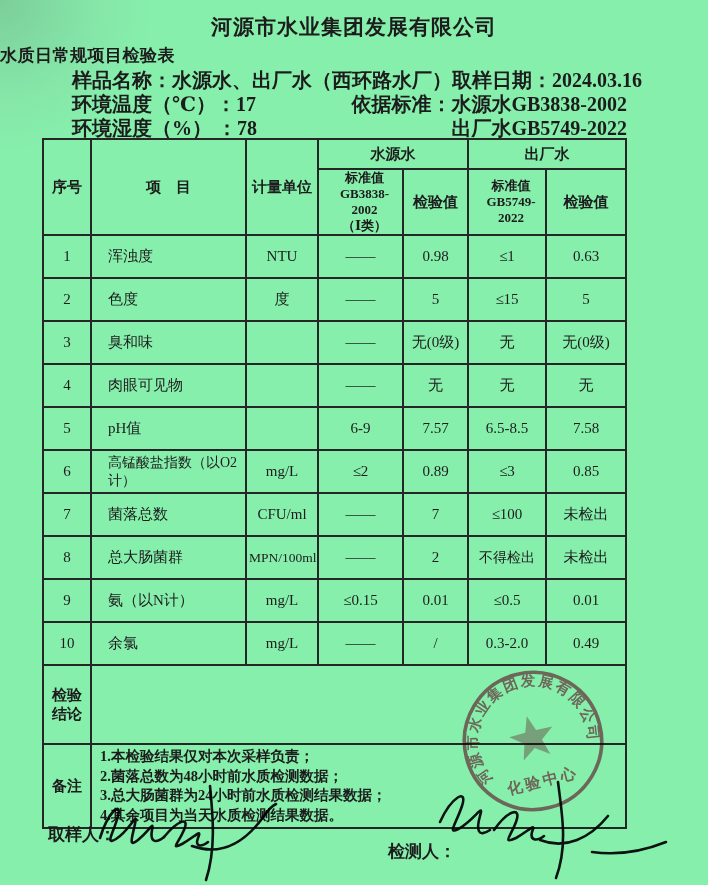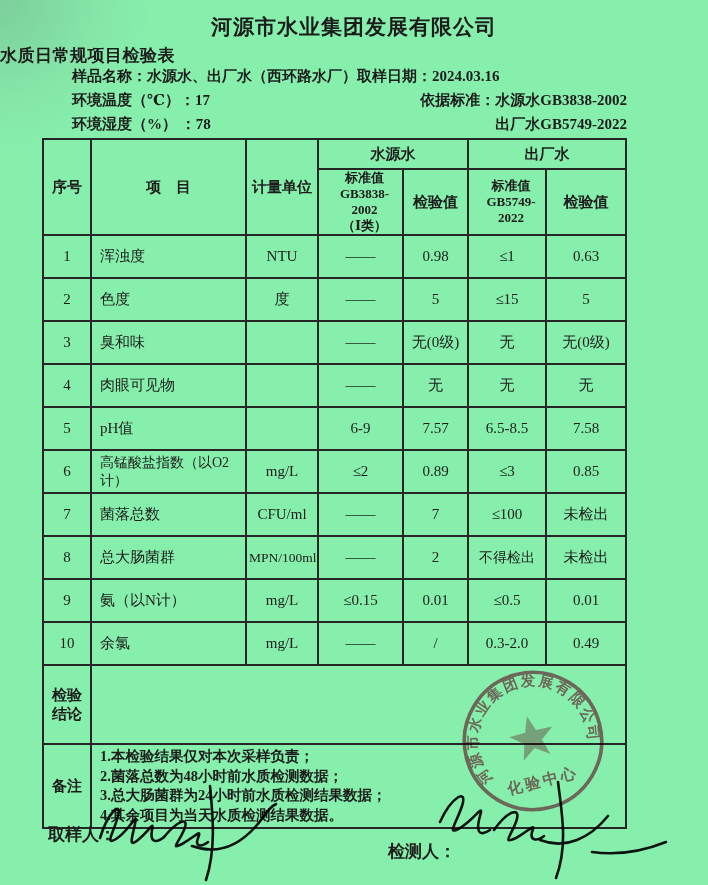--- a/index.html
+++ b/index.html
@@ -5,34 +5,34 @@
   * { margin:0; padding:0; box-sizing:border-box; }
   body { background:#ffffff; font-family:"Liberation Serif","DejaVu Serif",serif; color:#1c1c1c; }
   .page { position:relative; width:708px; height:885px; background:#86efac; overflow:hidden; }
   .scan-shadow { position:absolute; top:0; left:0; width:150px; height:150px;
     background:radial-gradient(ellipse at top left, rgba(90,90,90,.22), rgba(120,120,120,.08) 45%, transparent 72%);
     pointer-events:none; }
   .title { position:absolute; top:13px; left:0; width:100%; text-align:center;
     font-size:21px; font-weight:700; letter-spacing:1px; }
   .subtitle { position:absolute; top:44px; left:0; width:100%; 
     font-size:17px; font-weight:600; letter-spacing:.5px; }
-  .info-line { position:absolute; left:72px; width:555px; font-size:15px; font-weight:600; white-space:nowrap; }
+  .info-line { position:absolute; left:72px; width:555px; font-size:20px; font-weight:600; white-space:nowrap; }
   .l1 { top:67px; }
   .l2 { top:91px; display:flex; justify-content:space-between; }
   .l3 { top:115px; display:flex; justify-content:space-between; }
   table { position:absolute; top:138px; left:42px; width:583px; border-collapse:collapse; table-layout:fixed; }
   td, th { border:2px solid #262626; text-align:center; vertical-align:middle;
     font-size:15px; font-weight:500; padding:0 2px; overflow:hidden; }
   th { font-weight:600; }
   tr.hdr1 { height:30px; }
   tr.hdr2 { height:58px; }
   tr.data { height:43px; }
   tr.concl { height:79px; }
   tr.remarks { height:84px; }
-  td.item { text-align:left; padding-left:8px; }
+  td.item { text-align:left; padding-left:16px; }
   .std-small { font-size:13px; line-height:16px; font-weight:700;margin-left:8px; }
   td.label-cell { font-size:15px; font-weight:600; padding:0 7px; }
   td.remark-cell { text-align:left; padding-left:8px; font-size:14.5px; line-height:19.5px; font-weight:600; }
   .foot-label { position:absolute; font-size:17px; font-weight:700; }
   .sig { position:absolute; mix-blend-mode:multiply; }
   .sig path { fill:none; stroke:#15151a; stroke-width:2.6; stroke-linecap:round; }
   .stamp { position:absolute; left:460px; top:668px; width:146px; height:146px;
     transform:rotate(-14deg); opacity:.88; mix-blend-mode:multiply; pointer-events:none; }
 </style>
 </head>

